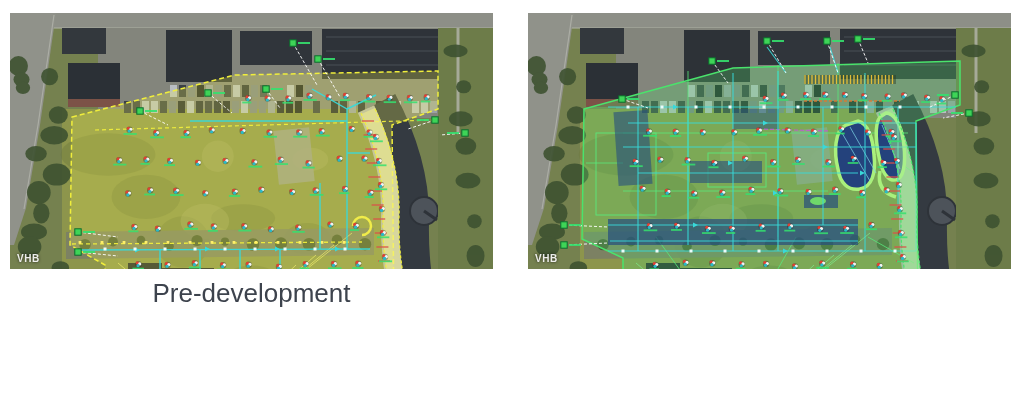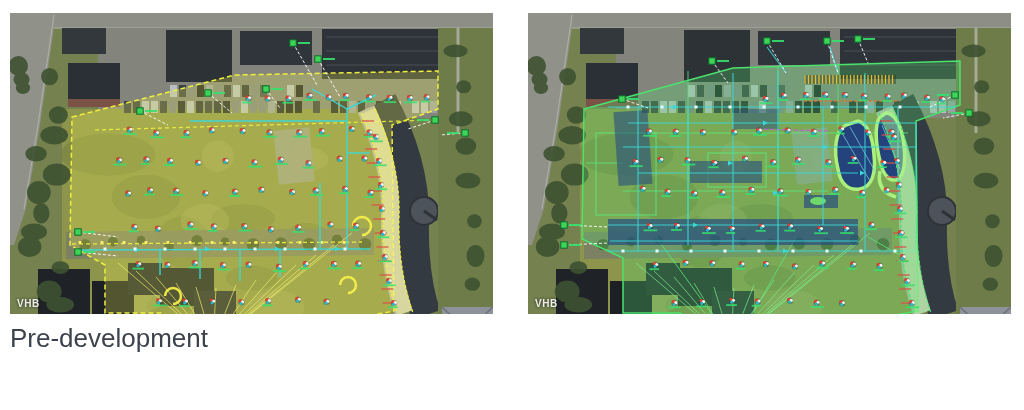--- a/index.html
+++ b/index.html
@@ -3,31 +3,31 @@
 <meta charset="utf-8">
 <style>
   html,body{margin:0;padding:0;}
   body{
     width:1024px;height:410px;background:#ffffff;overflow:hidden;
     font-family:"Liberation Sans",sans-serif;position:relative;
   }
   .stage{position:absolute;left:10px;top:13px;display:flex;gap:35px;}
   figure{margin:0;}
   .map{
-    position:relative;width:483px;height:301px;overflow:hidden;
+    position:relative;width:483px;height:256px;overflow:hidden;
     background:#6d28d9;
   }
   .map svg{display:block;width:483px;height:345px;}
   .wm{
     position:absolute;left:7px;bottom:5px;font-size:10px;font-weight:bold;
     color:rgba(255,255,255,.9);letter-spacing:.5px;
     text-shadow:0 0 3px rgba(0,0,0,.75);
   }
   .cap{
-    display:block;margin-top:9px;
+    display:block;text-align:center;margin-top:9px;
     font-size:26px;line-height:30px;font-weight:400;
   }
 </style>
 </head>
 <body>
 
 <div class="stage">
   <figure class="panel">
     <div class="map">
       <svg id="svg-pre" viewBox="0 0 483 345">

